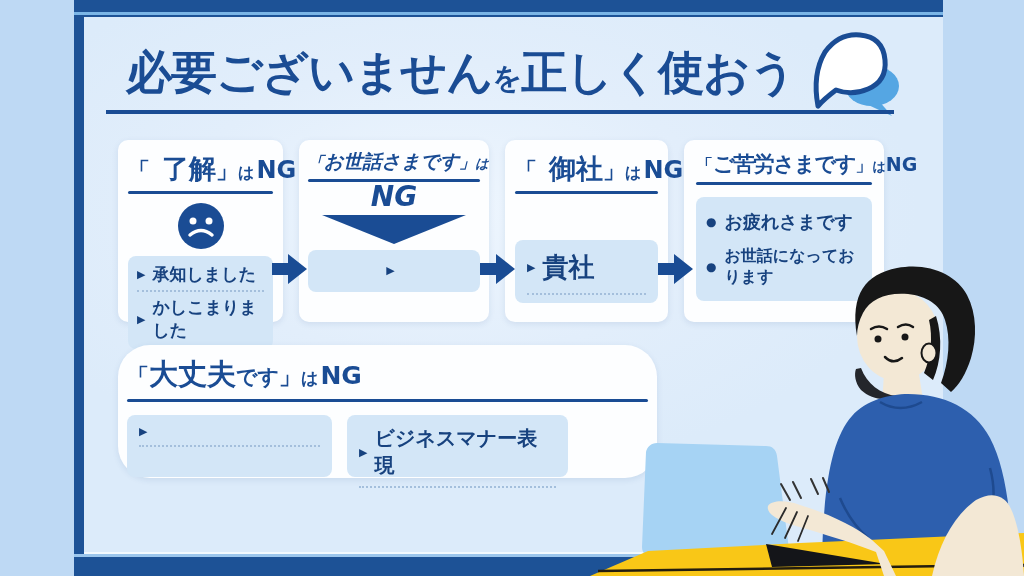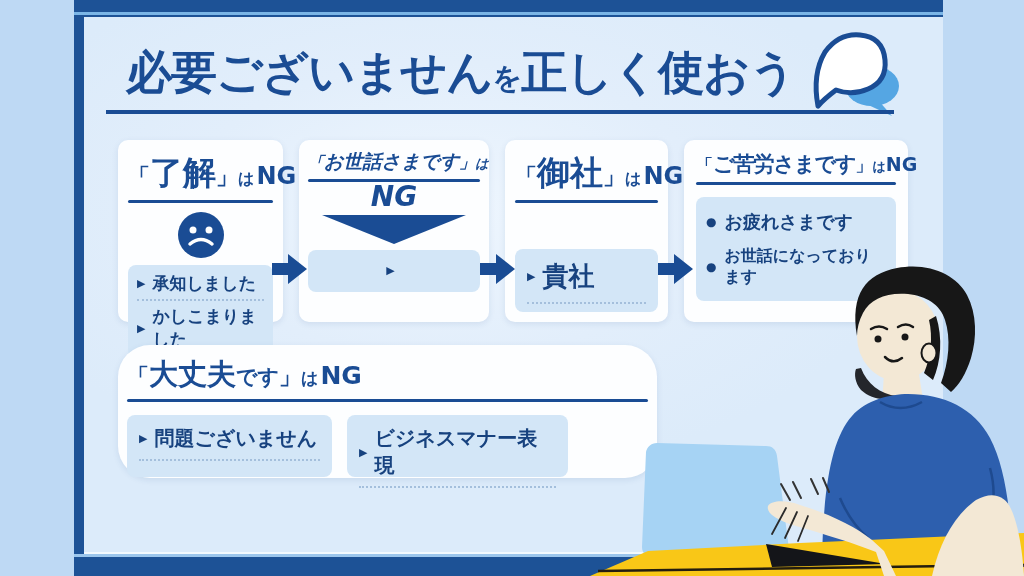--- a/index.html
+++ b/index.html
@@ -19,24 +19,24 @@
   .title{position:absolute;left:126px;top:42px;color:#1a4c94;font-weight:bold;white-space:nowrap;letter-spacing:-1px;}
   .t-main{font-size:46px;}
   .t-particle{font-size:29px;}
   .title-rule{position:absolute;left:106px;top:110px;width:788px;height:4px;background:#1a4c94;}
   .bubbles{position:absolute;left:808px;top:28px;}
   
   .card{position:absolute;background:#fdfeff;border-radius:10px;box-shadow:0 2px 6px rgba(30,70,130,.10);box-sizing:border-box;color:#1a4c94;}
   #card1{left:118px;top:140px;width:165px;height:182px;padding:11px 10px 0;}
   #card2{left:299px;top:140px;width:190px;height:182px;padding:9px 9px 0;font-style:italic;}
   #card3{left:505px;top:140px;width:163px;height:182px;padding:11px 10px 0;}
-  #card4{left:684px;top:140px;width:224px;height:182px;padding:10px 12px 0;}
+  #card4{left:684px;top:140px;width:200px;height:182px;padding:10px 12px 0;}
   #card5{left:118px;top:345px;width:539px;height:133px;padding:10px 9px 0;border-radius:32px;}
   .chead{font-weight:bold;white-space:nowrap;color:#1a4c94;}
-  .h13 .term{font-size:33px;}  .h13 .q{font-size:22px;}  .h13 .par{font-size:16px;}  .h13 .ng{font-size:24px;margin-left:2px;}
+  .h13 .term{font-size:27px;margin-left:12px;}  .h13 .q{font-size:22px;}  .h13 .par{font-size:16px;}  .h13 .ng{font-size:24px;margin-left:2px;}
   .h2 .term{font-size:19px;}   .h2 .q{font-size:16px;}   .h2 .par{font-size:13px;}
   .ng2{font-weight:bold;font-size:28px;text-align:center;line-height:30px;}
   .h4 .term{font-size:21px;letter-spacing:-1px;} .h4 .q{font-size:17px;} .h4 .par{font-size:13px;} .h4 .ng{font-size:19px;}
   .h5 .term{font-size:29px;}   .h5 .suffix{font-size:21px;} .h5 .q{font-size:22px;} .h5 .par{font-size:17px;} .h5 .ng{font-size:25px;margin-left:2px;}
   .crule{height:3px;background:#1a4c94;margin-top:4px;border-radius:2px;}
   .sadface{display:block;margin:8px auto 6px;}
   .downarrow{display:block;margin:3px auto 0;width:0;height:0;
              border-left:72px solid transparent;border-right:72px solid transparent;border-top:29px solid #1a4c94;}
   .sbox{background:#d3e6f7;border-radius:8px;color:#17427f;font-weight:bold;box-sizing:border-box;}
   .item{display:flex;align-items:center;}
@@ -154,21 +154,20 @@
       <polygon points="0,11 16,11 16,2 35,17 16,32 16,23 0,23" fill="#1a4c94"></polygon>
     </svg>
 
   <div class="card" id="card5">
     <div class="chead h5"><span class="q">「</span><span class="term">大丈夫</span><span class="suffix">です</span><span class="q">」</span><span class="par">は</span><span class="ng">NG</span></div>
     <div class="crule"></div>
     <div class="boxrow">
       <div class="sbox b1">
         <div class="item">
             <span class="tri">▶</span>
-            <span>問題ございません</span>
           </div>
         <div class="dash"></div>
       </div>
       <div class="sbox b2">
         <div class="item">
             <span class="tri">▶</span>
             <span>ビジネスマナー表現</span>
           </div>
         <div class="dash"></div>
       </div>

